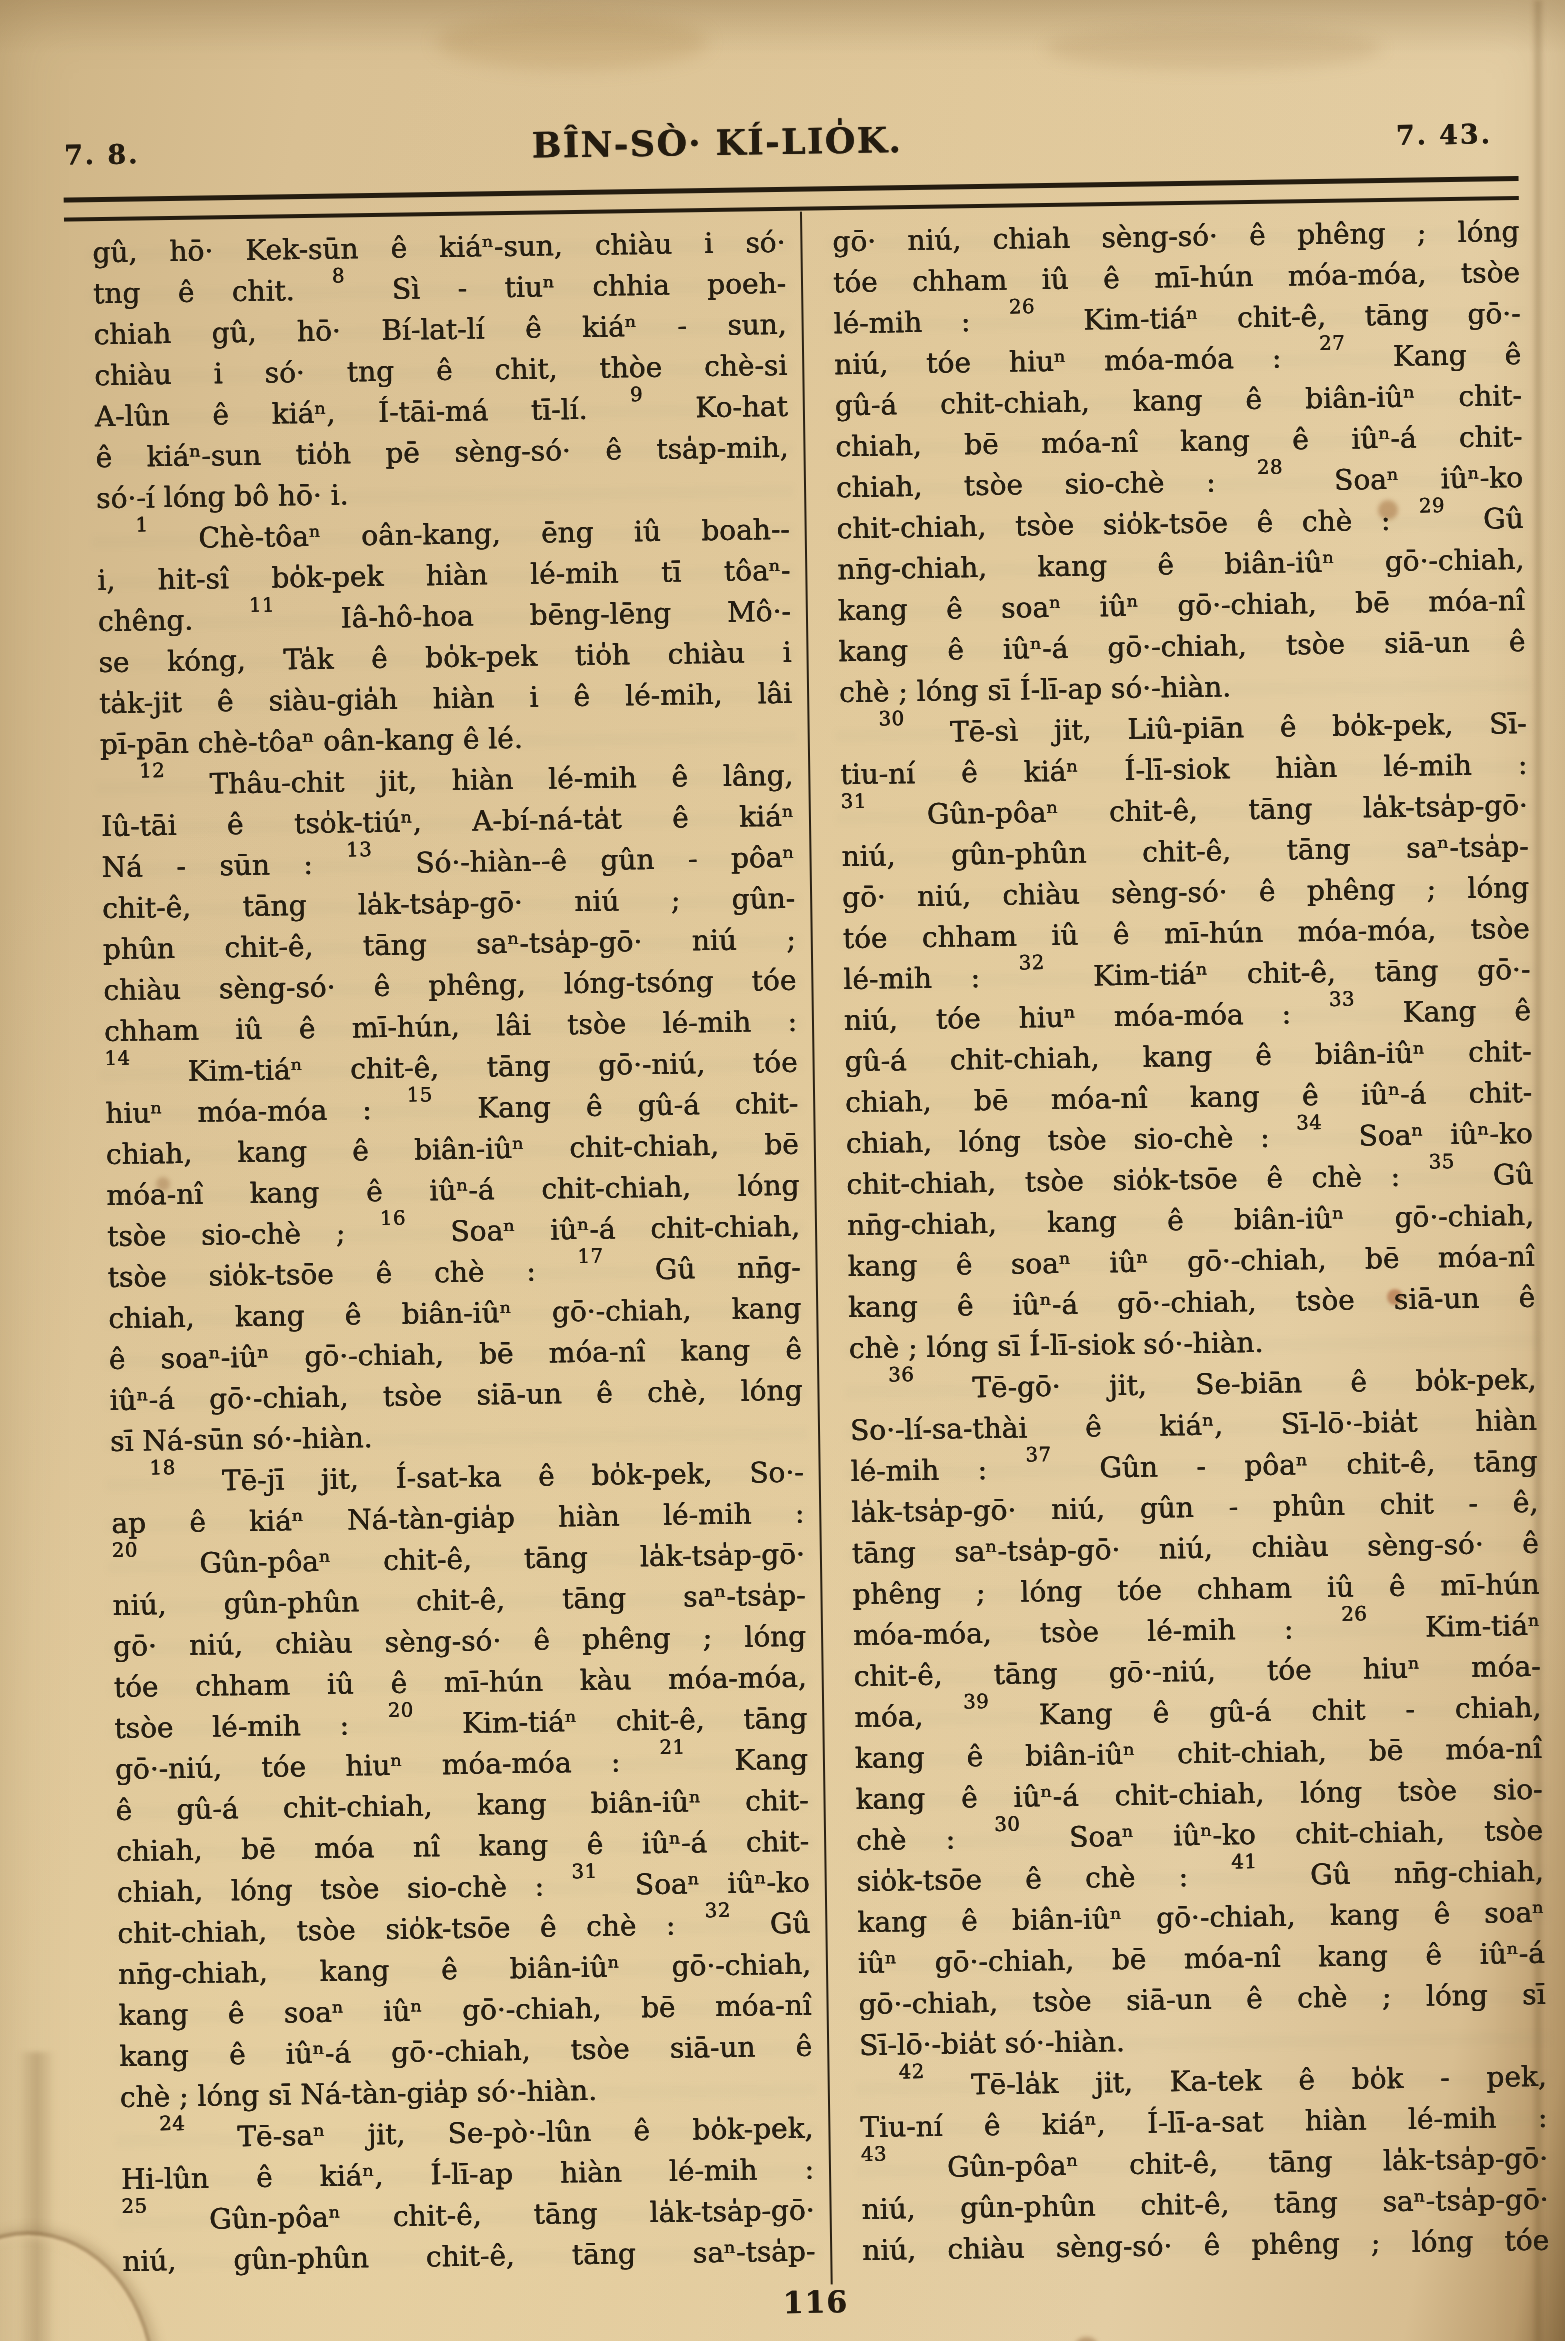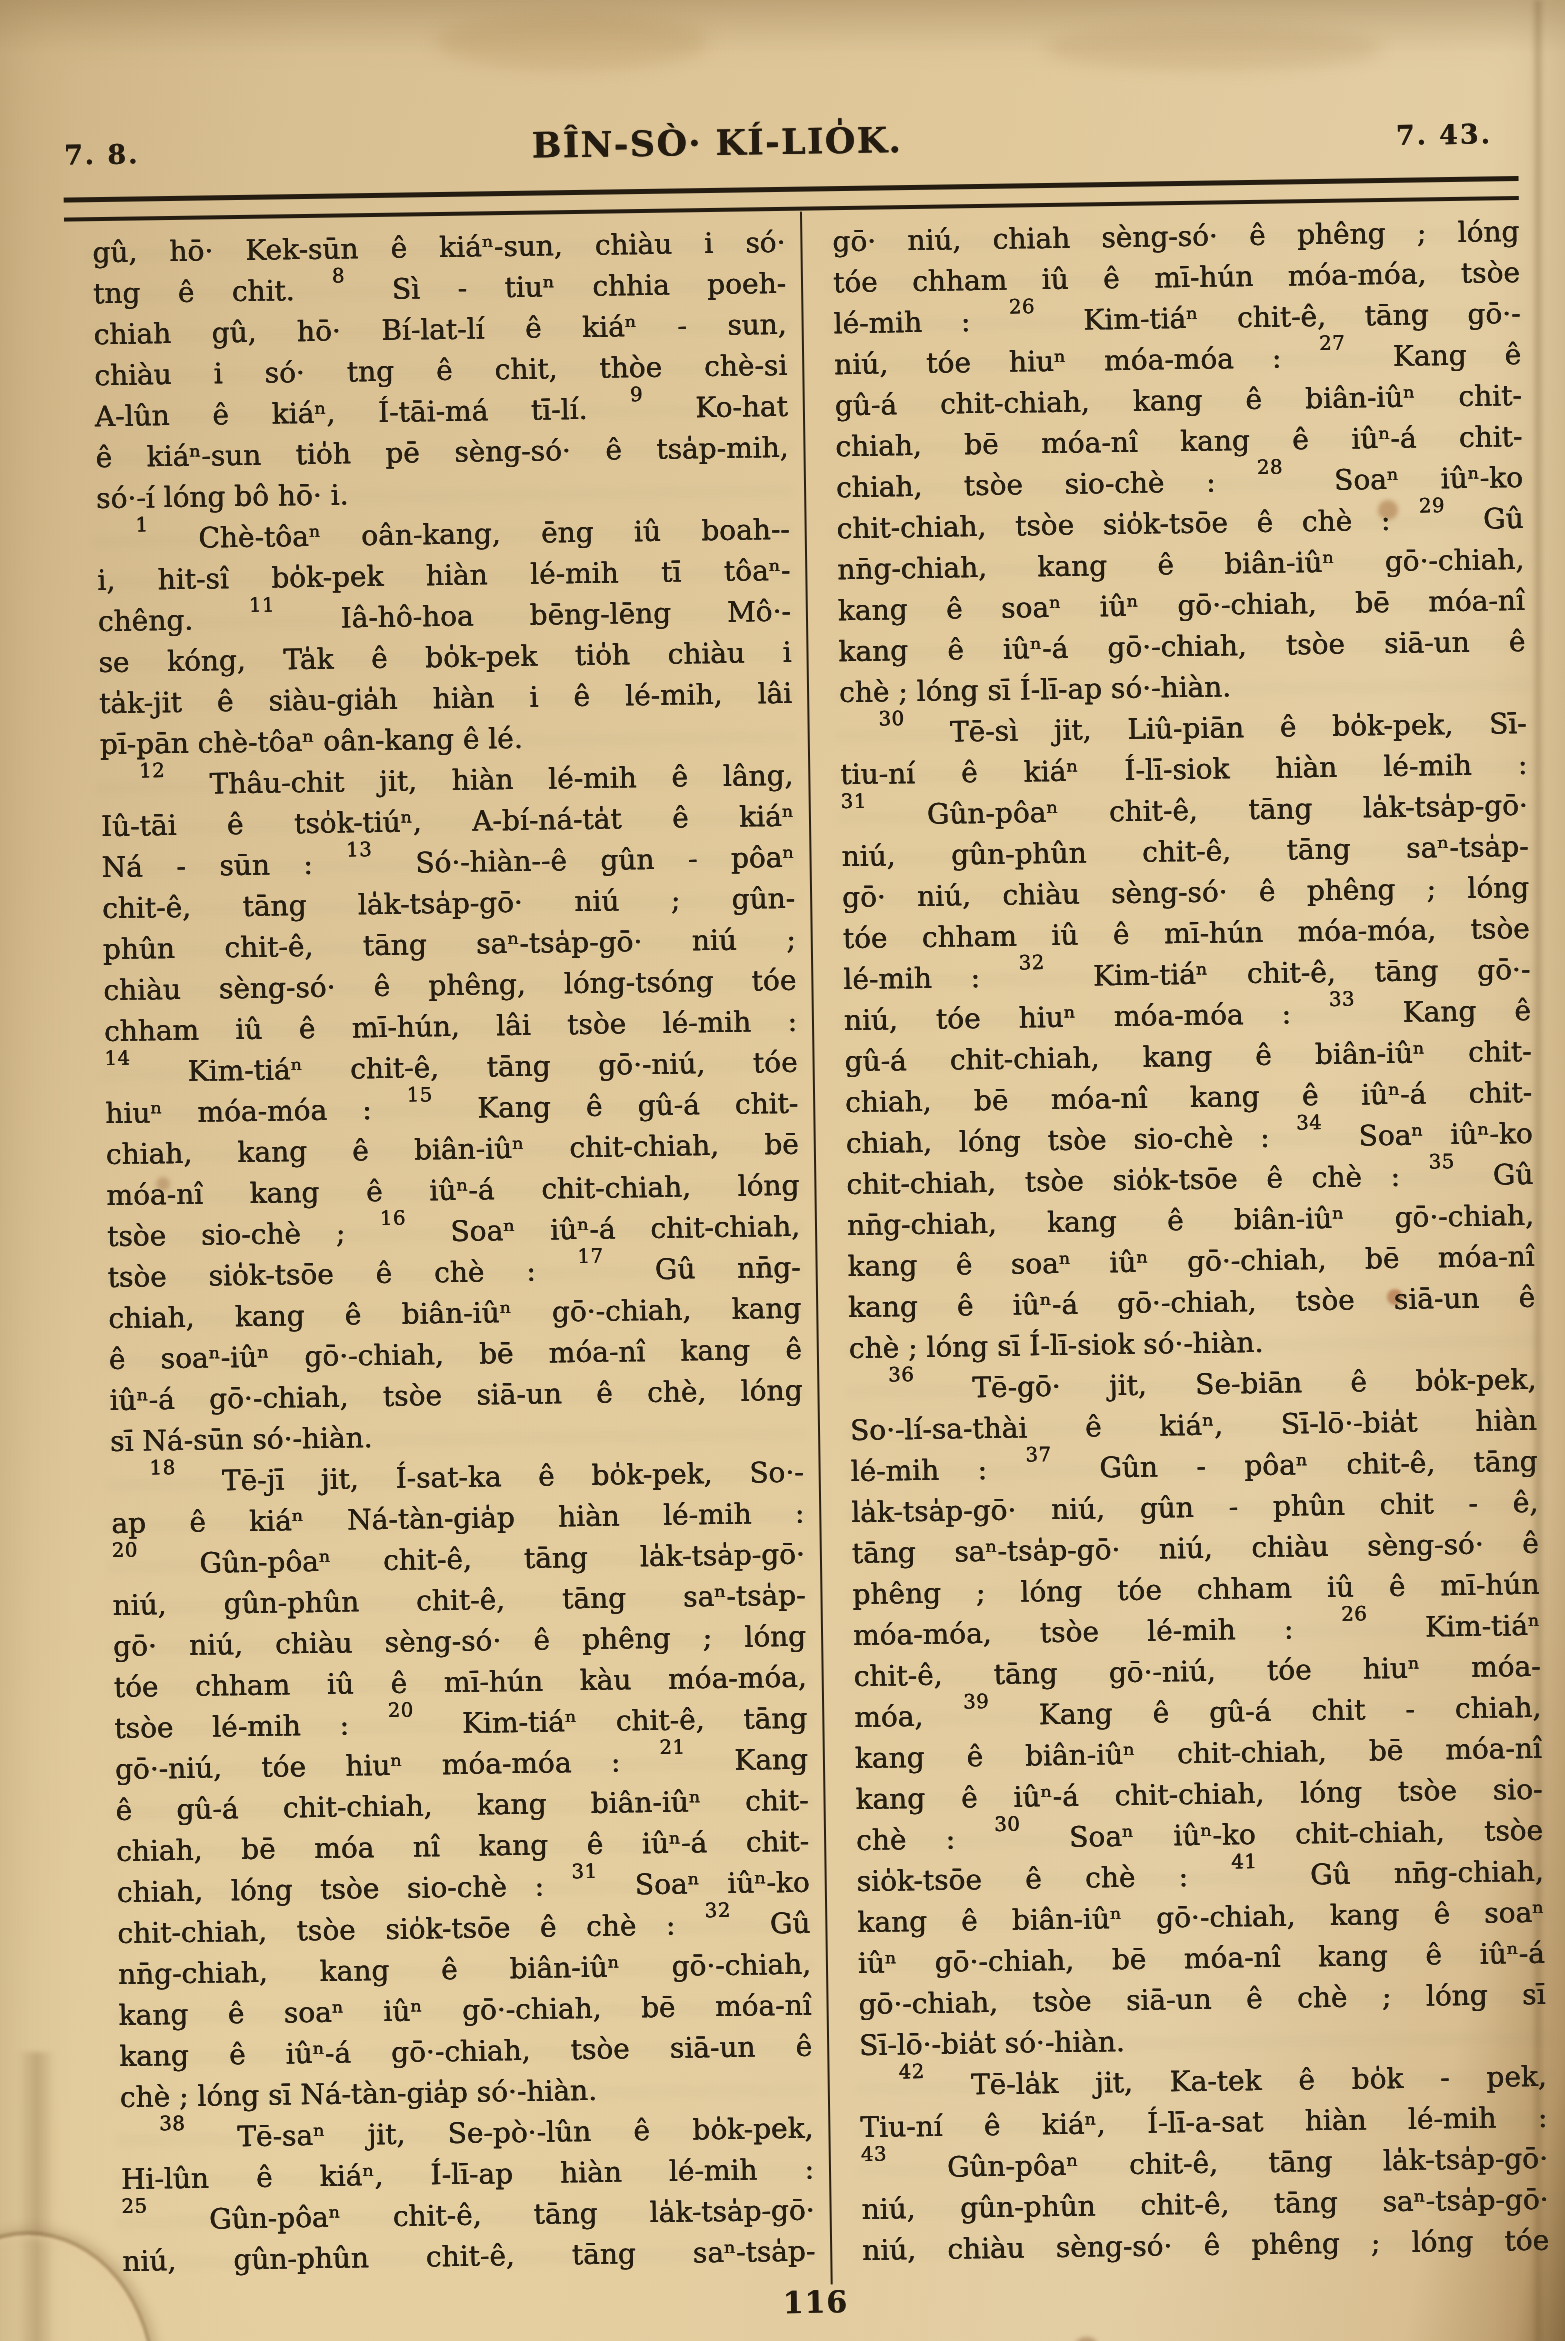--- a/index.html
+++ b/index.html
@@ -140,21 +140,21 @@
           <div class="line">tsòe lé-mih : <sup class="verse">20</sup> Kim-tiáⁿ chit-ê, tāng</div>
           <div class="line">gō·-niú, tóe hiuⁿ móa-móa : <sup class="verse">21</sup> Kang</div>
           <div class="line">ê gû-á chit-chiah, kang biân-iûⁿ chit-</div>
           <div class="line">chiah, bē móa nî kang ê iûⁿ-á chit-</div>
           <div class="line">chiah, lóng tsòe sio-chè : <sup class="verse">31</sup> Soaⁿ iûⁿ-ko</div>
           <div class="line">chit-chiah, tsòe sio̍k-tsōe ê chè : <sup class="verse">32</sup> Gû</div>
           <div class="line">nn̄g-chiah, kang ê biân-iûⁿ gō·-chiah,</div>
           <div class="line">kang ê soaⁿ iûⁿ gō·-chiah, bē móa-nî</div>
           <div class="line">kang ê iûⁿ-á gō·-chiah, tsòe siā-un ê</div>
           <div class="line short">chè ; lóng sī Ná-tàn-gia̍p só·-hiàn.</div>
-          <div class="line indent"><sup class="verse">38</sup> Tē-saⁿ jit, Se-pò·-lûn ê bo̍k-pek,</div>
+          <div class="line indent"><sup class="verse">24</sup> Tē-saⁿ jit, Se-pò·-lûn ê bo̍k-pek,</div>
           <div class="line">Hi-lûn ê kiáⁿ, Í-lī-ap hiàn lé-mih :</div>
           <div class="line"><sup class="verse">25</sup> Gûn-pôaⁿ chit-ê, tāng la̍k-tsa̍p-gō·</div>
           <div class="line">niú, gûn-phûn chit-ê, tāng saⁿ-tsa̍p-</div>
         </div>
       <div class="col right" id="col-right">
           <div class="line">gō· niú, chiah sèng-só· ê phêng ; lóng</div>
           <div class="line">tóe chham iû ê mī-hún móa-móa, tsòe</div>
           <div class="line">lé-mih : <sup class="verse">26</sup> Kim-tiáⁿ chit-ê, tāng gō·-</div>
           <div class="line">niú, tóe hiuⁿ móa-móa : <sup class="verse">27</sup> Kang ê</div>
           <div class="line">gû-á chit-chiah, kang ê biân-iûⁿ chit-</div>

